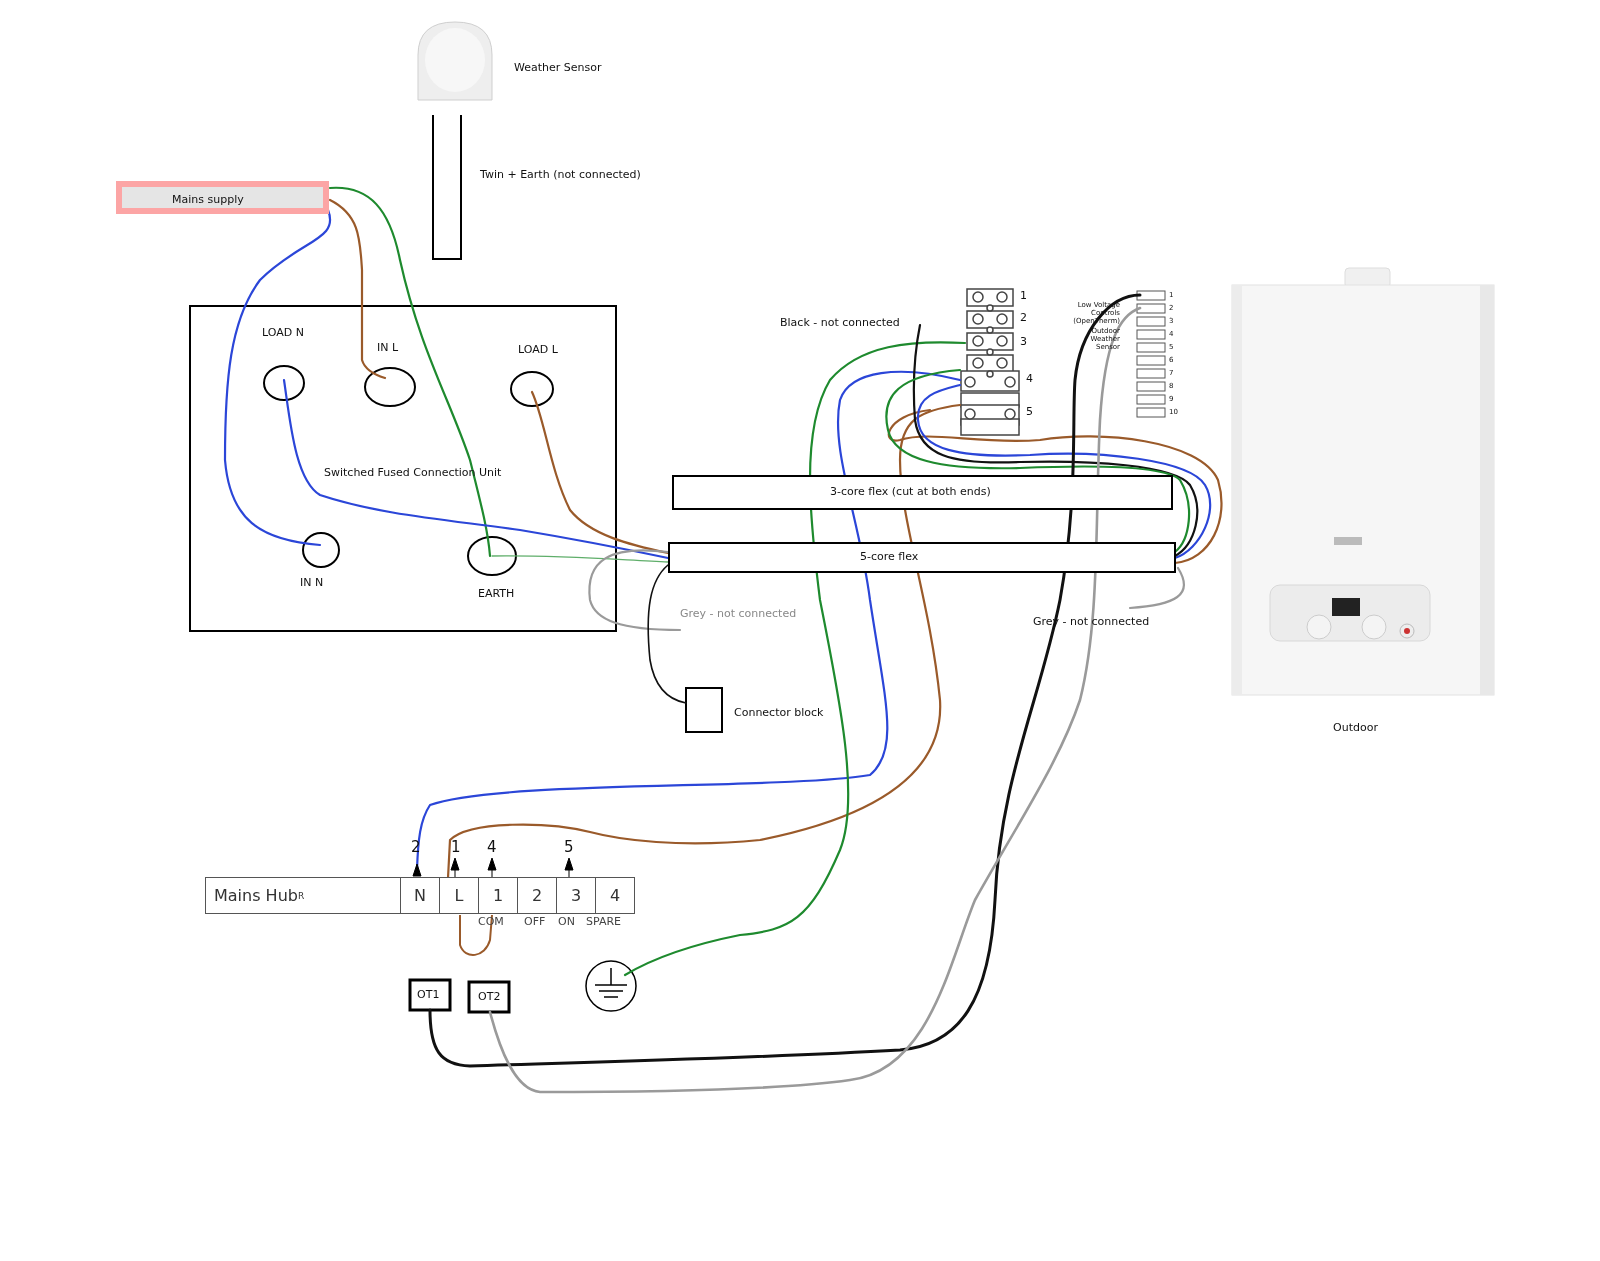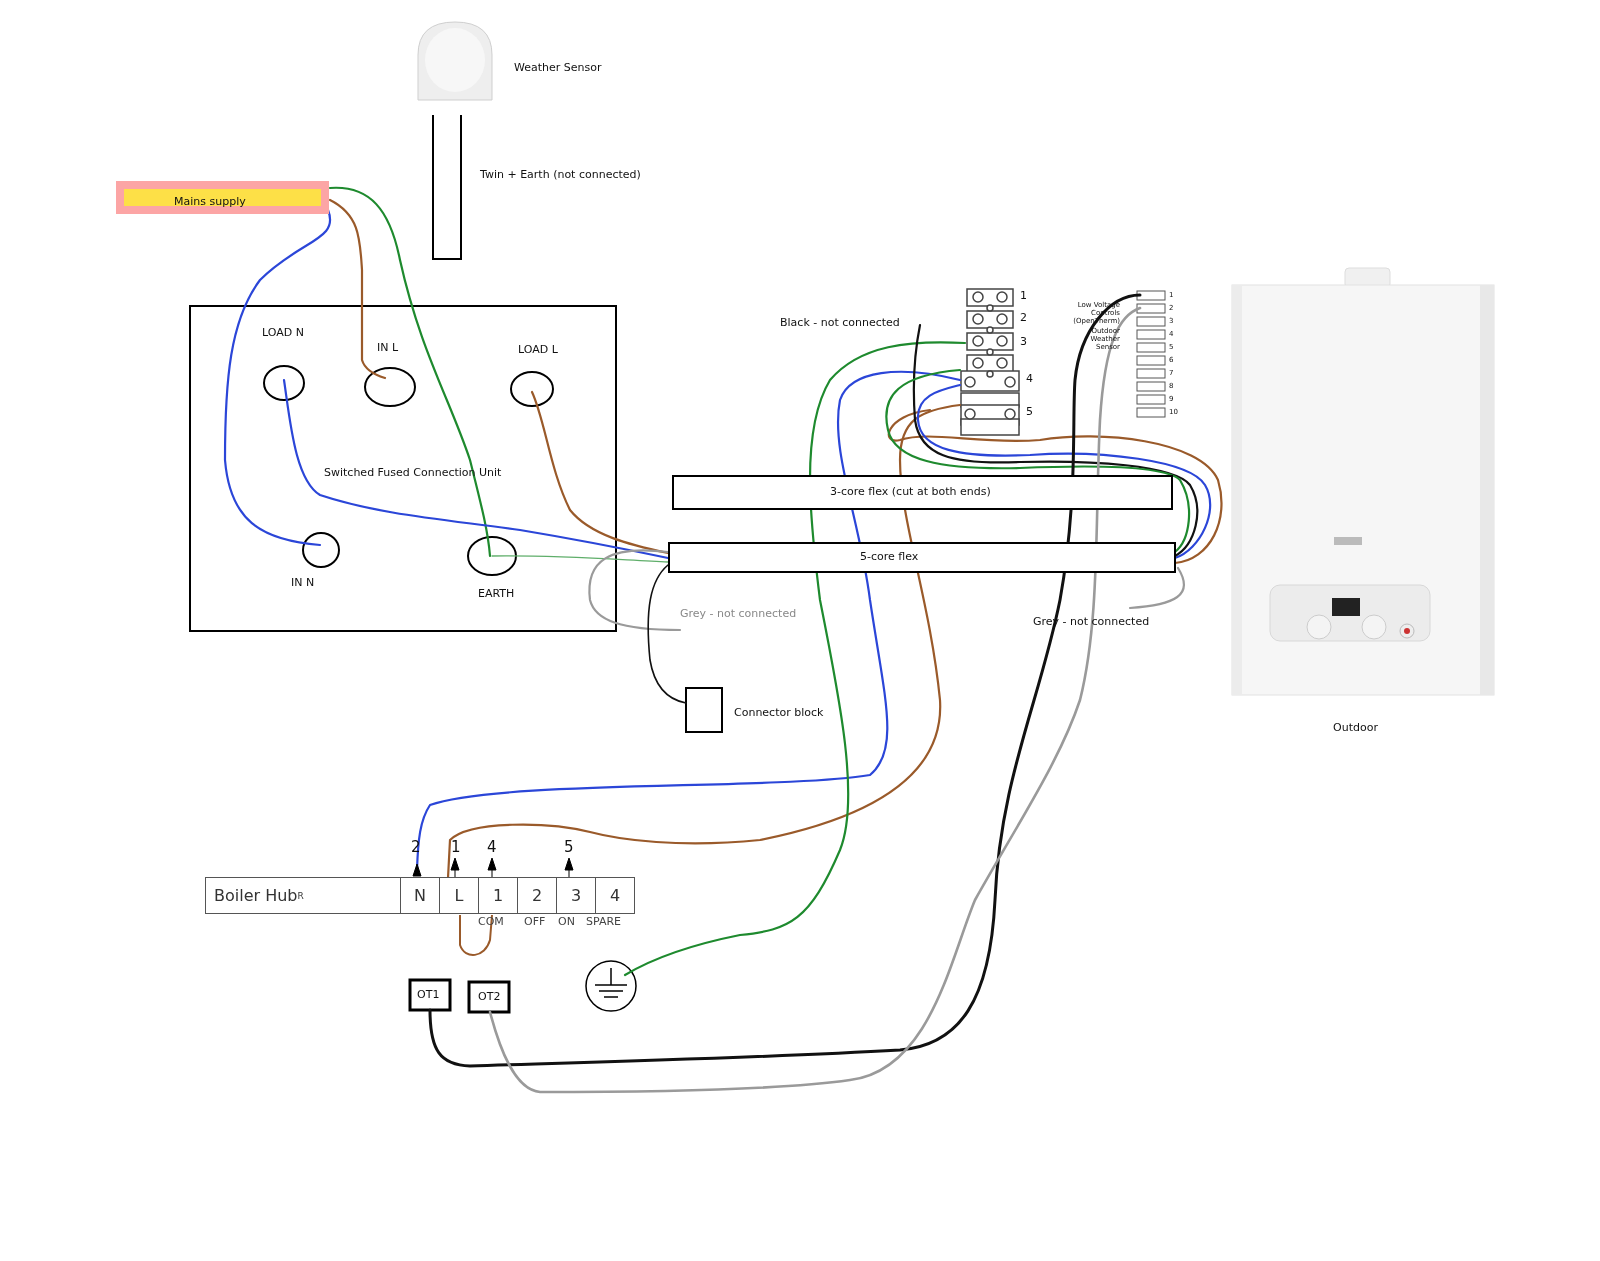--- a/index.html
+++ b/index.html
@@ -1,19 +1,19 @@
 <!DOCTYPE html>
 <html><head>
 <meta charset="utf-8">
 <style>
   html, body { margin:0; padding:0; background:#ffffff; }
   body { width:1600px; height:1261px; position:relative; overflow:hidden; font-family:"DejaVu Sans", sans-serif; }
   #diagram { position:absolute; left:0; top:0; }
   .lbl { position:absolute; font-family:"DejaVu Sans", sans-serif; font-size:11px; color:#111; white-space:nowrap; }
-  .box { position:absolute; border:8px solid #fca5a5; box-sizing:border-box; background:#fde047; }
+  .box { position:absolute; border:6px solid #fca5a5; box-sizing:border-box; background:#e5e5e5; }
   .small { font-size:11px; }
   .tiny { font-size:7px; line-height:8px; text-align:right; }
   .grey-txt { color:#888; }
   .hub { position:absolute; left:205px; top:877px; height:37px; display:flex; border:1px solid #555; box-sizing:border-box; background:#fff; }
   .hub-name { width:195px; border-right:1px solid #555; display:flex; align-items:center; padding-left:8px; box-sizing:border-box; font-size:16px; color:#333; }
   .hub-term { width:38px; border-right:1px solid #555; display:flex; align-items:center; justify-content:center; font-size:16px; color:#333; }
   .hub-term:last-child { border-right:none; }
   .sup { font-size:9px; vertical-align:super; }
 </style>
 </head>
@@ -159,21 +159,21 @@
 <div class="lbl" style="left:480px;top:168px;">Twin + Earth (not connected)</div>
 
 <div class="box" style="left:116px;top:181px;width:213px;height:33px;">
   <div class="lbl" style="left:50px;top:6px;">Mains supply</div>
 </div>
 
 <div class="lbl small" style="left:262px;top:326px;">LOAD N</div>
 <div class="lbl small" style="left:377px;top:341px;">IN L</div>
 <div class="lbl small" style="left:518px;top:343px;">LOAD L</div>
 <div class="lbl" style="left:324px;top:466px;">Switched Fused Connection Unit</div>
-<div class="lbl small" style="left:291px;top:576px;">IN N</div>
+<div class="lbl small" style="left:300px;top:576px;">IN N</div>
 <div class="lbl small" style="left:478px;top:587px;">EARTH</div>
 
 <div class="lbl" style="left:780px;top:316px;">Black - not connected</div>
 <div class="lbl" style="left:830px;top:485px;">3-core flex (cut at both ends)</div>
 <div class="lbl" style="left:860px;top:550px;">5-core flex</div>
 <div class="lbl grey-txt" style="left:680px;top:607px;">Grey - not connected</div>
 <div class="lbl" style="left:1033px;top:615px;">Grey - not connected</div>
 <div class="lbl" style="left:734px;top:706px;">Connector block</div>
 
 <div class="lbl" style="left:1020px;top:289px;">1</div>
@@ -197,21 +197,21 @@
 
 <div class="lbl" style="left:1333px;top:721px;">Outdoor</div>
 
 <div class="lbl" style="left:411px;top:838px;font-size:15px;">2</div>
 <div class="lbl" style="left:451px;top:838px;font-size:15px;">1</div>
 <div class="lbl" style="left:487px;top:838px;font-size:15px;">4</div>
 <div class="lbl" style="left:564px;top:838px;font-size:15px;">5</div>
 
 <div class="hub">
   <div class="hub-name">
-    <span>Boiler Hub</span>
+    <span>Mains Hub</span>
       <span class="sup">R</span>
   </div>
   <div class="hub-term">N</div>
   <div class="hub-term">L</div>
   <div class="hub-term">1</div>
   <div class="hub-term">2</div>
   <div class="hub-term">3</div>
   <div class="hub-term">4</div>
 </div>
 <div class="lbl small" style="left:478px;top:915px;color:#444;">COM</div>

